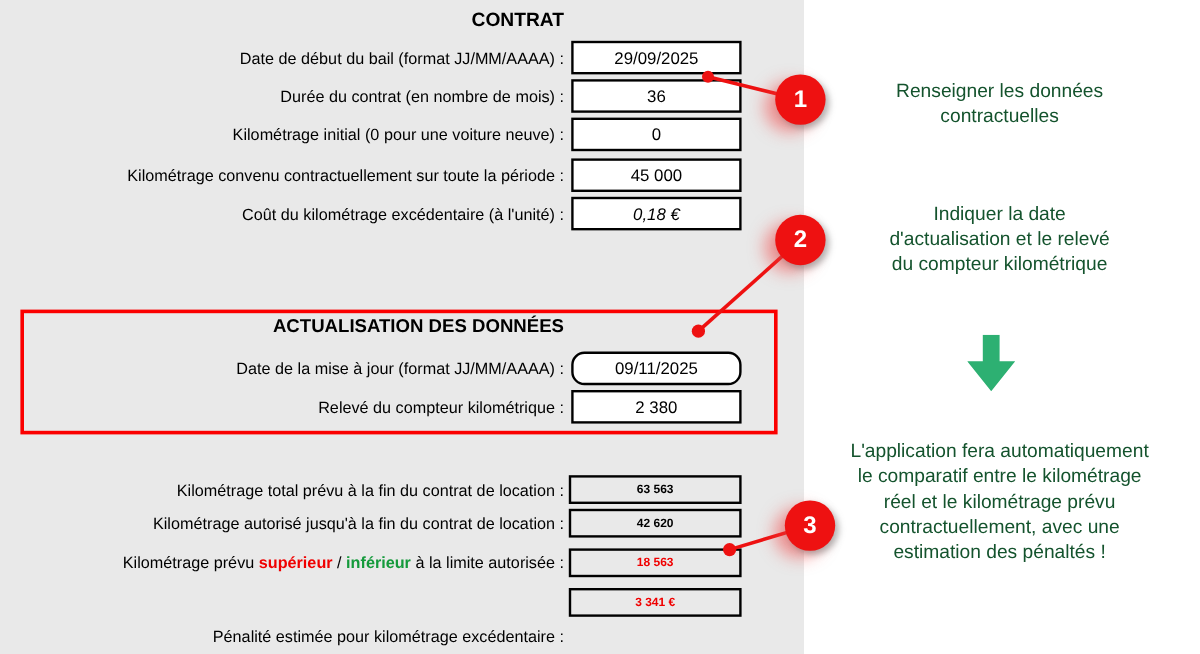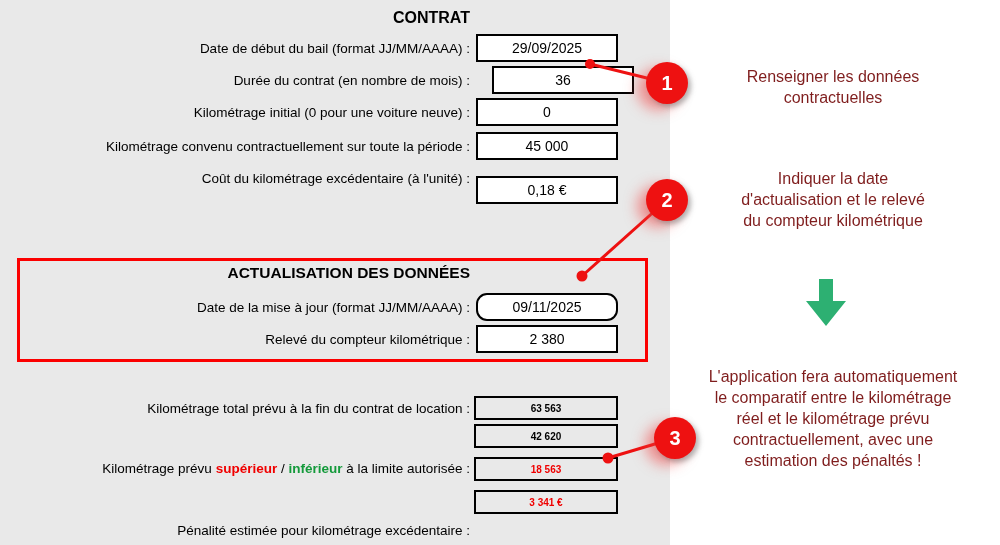--- a/index.html
+++ b/index.html
@@ -28,21 +28,21 @@
   .badge{position:absolute;width:42px;height:42px;border-radius:50%;
        background:var(--red-accent,#ee1111);color:#fff;font-weight:bold;font-size:20px;
        display:flex;align-items:center;justify-content:center;z-index:6;
        box-shadow:3px 3px 5px rgba(110,110,110,.5), -9px 6px 13px rgba(242,60,60,.5);}
 
   .overlay{position:absolute;left:0;top:0;z-index:5;pointer-events:none;}
   .overlay line{stroke:var(--red-accent,#ee1111);stroke-width:3;}
   .overlay circle{fill:var(--red-accent,#ee1111);}
 
   .callout-text{position:absolute;left:672px;width:322px;text-align:center;
-       font-size:16px;line-height:21px;color:#7f1d1d;white-space:pre-line;z-index:1;}
+       font-size:16px;line-height:21px;color:#14532d;white-space:pre-line;z-index:1;}
 
   .arrow{position:absolute;left:806px;top:279px;width:40px;height:47px;z-index:1;}
   .arrow polygon{fill:var(--green-arrow,#2db072);}
 
   .red-t{color:var(--red-text,#f00000);font-weight:bold;margin-top:45px;}
   .green-t{color:var(--green-text,#149a3b);font-weight:bold;}
   .red-val{color:var(--red-text,#f00000);}
 </style>
 </head>
 <body>
@@ -50,45 +50,46 @@
 <div class="canvas">
 
   <div class="panel"></div>
 
   <div class="title" style="top:9px;font-size:16px;">CONTRAT</div>
 
   <div class="lbl" style="top:34px;height:28px;">Date de début du bail (format JJ/MM/AAAA) :</div>
   <div class="box" style="top:34px;">29/09/2025</div>
 
   <div class="lbl" style="top:66px;height:28px;">Durée du contrat (en nombre de mois) :</div>
-  <div class="box" style="top:66px;margin-left:16px;">36</div>
+  <div class="box" style="top:66px;">36</div>
 
   <div class="lbl" style="top:98px;height:28px;">Kilométrage initial (0 pour une voiture neuve) :</div>
   <div class="box" style="top:98px;">0</div>
 
   <div class="lbl" style="top:132px;height:28px;">Kilométrage convenu contractuellement sur toute la période :</div>
   <div class="box" style="top:132px;">45 000</div>
 
   <div class="lbl" style="top:164px;height:28px;">Coût du kilométrage excédentaire (à l'unité) :</div>
-  <div class="box" style="top:176px;">0,18 €</div>
+  <div class="box" style="top:164px;font-style:italic;">0,18 €</div>
 
   <div class="redbox"></div>
 
   <div class="title" style="top:264px;font-size:15.5px;">ACTUALISATION DES DONNÉES</div>
 
   <div class="lbl" style="top:293px;height:28px;">Date de la mise à jour (format JJ/MM/AAAA) :</div>
   <div class="box" style="top:293px;border-radius:11px;">09/11/2025</div>
 
   <div class="lbl" style="top:325px;height:28px;">Relevé du compteur kilométrique :</div>
   <div class="box" style="top:325px;">2 380</div>
 
 
   <div class="lbl" style="top:396px;height:24px;">Kilométrage total prévu à la fin du contrat de location :</div>
   <div class="rbox" style="top:396px;">63 563</div>
 
+  <div class="lbl" style="top:424px;height:24px;">Kilométrage autorisé jusqu'à la fin du contrat de location :</div>
   <div class="rbox" style="top:424px;">42 620</div>
 
   <div class="lbl" style="top:457px;height:24px;display:block;line-height:24px;">
     <span>Kilométrage prévu </span><span class="red-t">supérieur</span><span> / </span><span class="green-t">inférieur</span><span> à la limite autorisée :</span>
   </div>
   <div class="rbox red-val" style="top:457px;">18 563</div>
 
   <div class="lbl" style="top:490px;height:24px;margin-top:28px;">Pénalité estimée pour kilométrage excédentaire :</div>
   <div class="rbox red-val" style="top:490px;">3 341 €</div>
 

